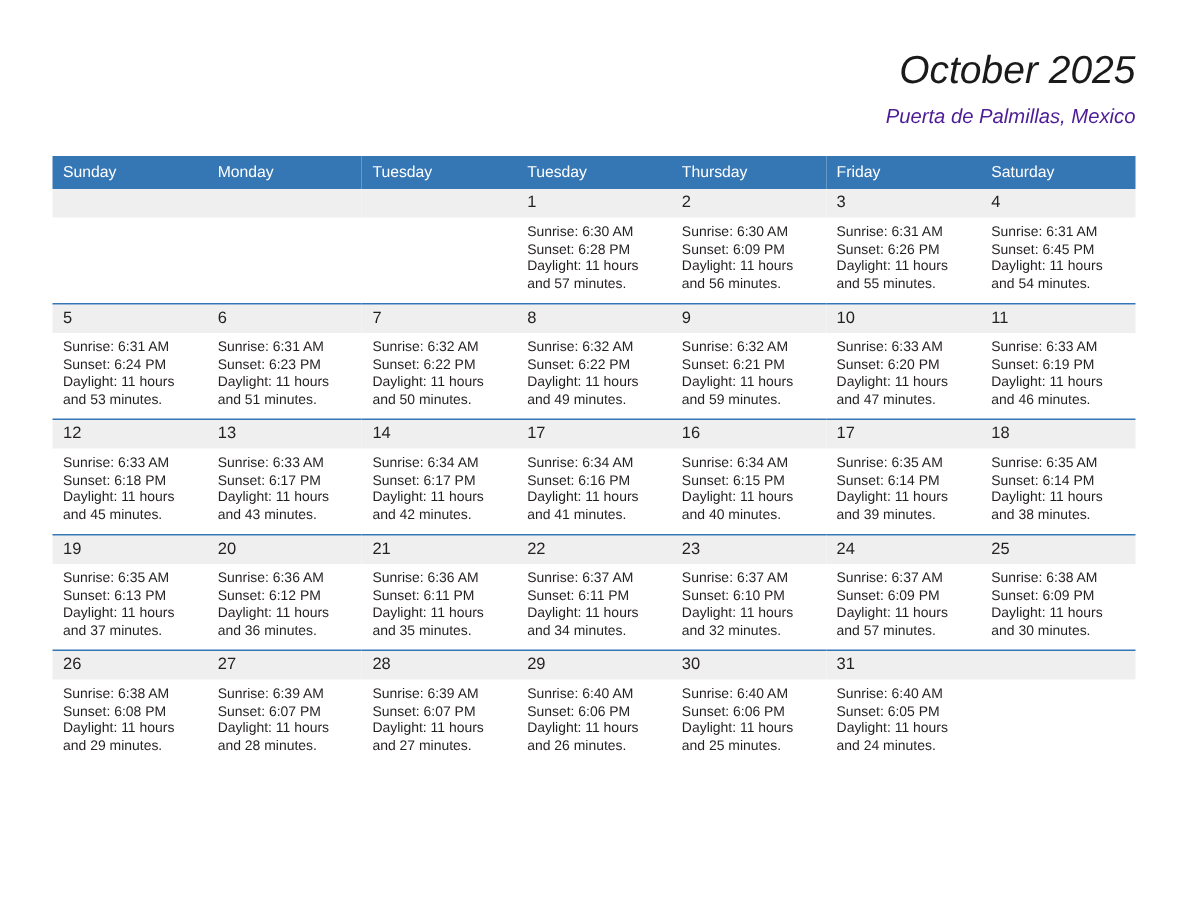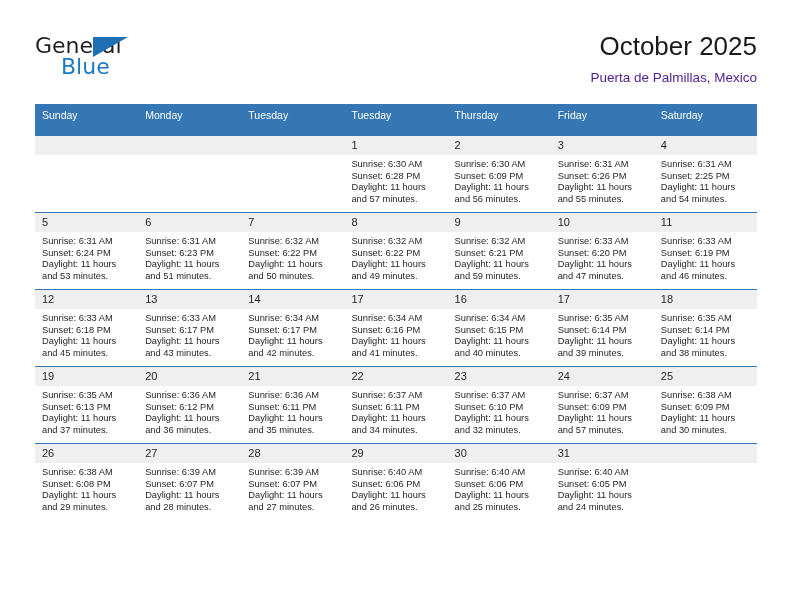--- a/index.html
+++ b/index.html
@@ -64,20 +64,21 @@
     color: #1f7ac4;
     font-family: "DejaVu Sans", sans-serif;
     font-weight: 400;
     line-height: 24px;
   }
   .title-block {
     position: absolute;
     right: 0;
     top: 0;
     text-align: right;
+    font-style: italic;
   }
   .cal-title {
     font-size: 26px;
     color: #1a1a1a;
     line-height: 32px;
     white-space: nowrap;
   }
   .cal-subtitle {
     font-size: 13.5px;
     color: #4c1d95;
@@ -94,21 +95,21 @@
     width: 722px;
     border-collapse: collapse;
     table-layout: fixed;
   }
   .calendar th {
     background: #3576b5;
     color: #ffffff;
     font-size: 10.5px;
     font-weight: normal;
     text-align: left;
-    padding: 5px 0 15px 7px;
+    padding: 5px 0 5px 7px;
     height: 12px;
     border: none;
   }
   .calendar td {
     vertical-align: top;
     padding: 0;
     border: none;
     border-top: 1.4px solid #3576b5;
     height: 76px;
   }
@@ -137,25 +138,20 @@
     white-space: nowrap;
   }
 </style>
 </head>
 <body>
 
 <div class="page">
 
   <div class="header">
 
-    <div class="logo">
-      <span class="logo-general">General</span>
-      <span class="logo-triangle"></span>
-      <span class="logo-blue">Blue</span>
-    </div>
 
     <div class="title-block">
       <div class="cal-title">October 2025</div>
       <div class="cal-subtitle">Puerta de Palmillas, Mexico</div>
     </div>
 
   </div>
 
   <table class="calendar">
     <thead>
@@ -204,21 +200,21 @@
               <div>Sunrise: 6:31 AM</div>
               <div>Sunset: 6:26 PM</div>
               <div>Daylight: 11 hours</div>
               <div>and 55 minutes.</div>
             </div>
           </td>
           <td>
             <div class="daynum">4</div>
             <div class="info">
               <div>Sunrise: 6:31 AM</div>
-              <div>Sunset: 2:25 PM</div>
+              <div>Sunset: 6:45 PM</div>
               <div>Daylight: 11 hours</div>
               <div>and 54 minutes.</div>
             </div>
           </td>
         </tr>
         <tr class="week-row">
           <td>
             <div class="daynum">5</div>
             <div class="info">
               <div>Sunrise: 6:31 AM</div>

